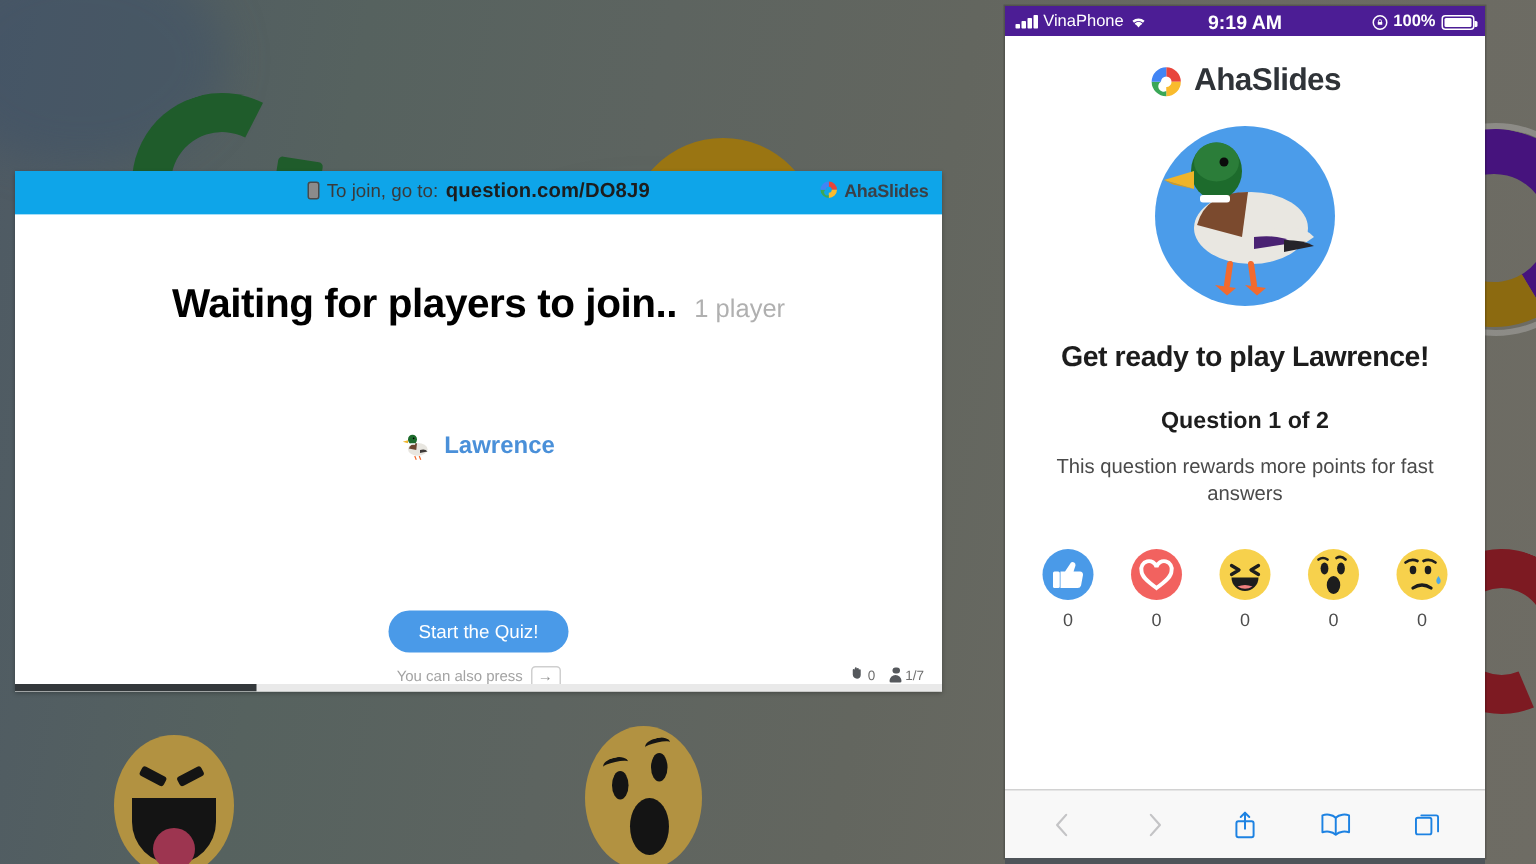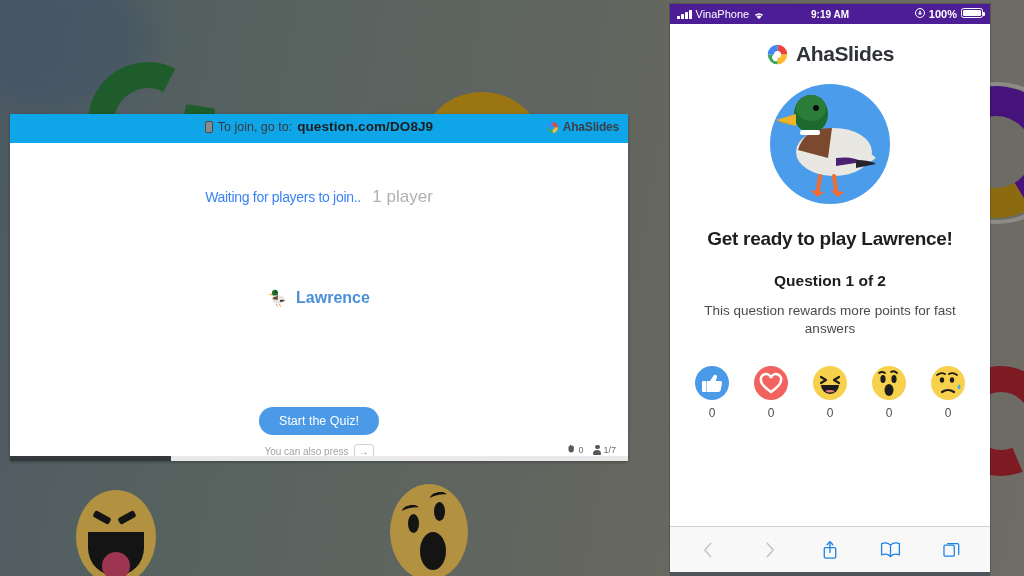--- a/index.html
+++ b/index.html
@@ -58,21 +58,21 @@
     position:absolute; right:9px; display:flex; align-items:center; gap:4px;
   }
   .aha-mark { width:13px; height:13px; position:relative; display:inline-block; }
   .aha-name { font-size:12px; font-weight:700; color:#3b3f46; letter-spacing:-.2px; }
 
   #presenter-body { flex:1; position:relative; background:#fff; }
   #waiting-line {
     position:absolute; top:44px; left:0; right:0; text-align:center;
     white-space:nowrap;
   }
-  #waiting-title { font-size:14px; font-weight:400; color:#3b82f6; letter-spacing:-.3px; }
+  #waiting-title { font-size:27px; font-weight:700; color:#000000; letter-spacing:-.3px; }
   #player-count { font-size:17px; color:#b0b0b0; margin-left:7px; font-weight:400; }
 
   #player-row {
     position:absolute; top:146px; left:0; right:0;
     display:flex; align-items:center; justify-content:center; gap:8px;text-align:center;
   }
   #player-name { font-size:16px; color:#4a90d9; font-weight:600; }
   .duck-avatar-sm { width:20px; height:18px; position:relative; display:block; }
 
   #cta-area { position:absolute; top:264px; left:0; right:0; text-align:center; }
@@ -117,22 +117,22 @@
     display:flex; align-items:center; font-size:11px; font-weight:600;
     padding:0 7px; position:relative;
   }
   .sb-left { display:flex; align-items:center; gap:4px; }
   .sig-bars { display:flex; align-items:flex-end; gap:1.5px; height:9px; }
   .sig-bars b { display:block; width:2.5px; background:#fff; border-radius:.5px; }
   .sig-bars b:nth-child(1){height:3px}.sig-bars b:nth-child(2){height:5px}
   .sig-bars b:nth-child(3){height:7px}.sig-bars b:nth-child(4){height:9px}
   .carrier { font-size:11px; font-weight:500; }
   .wifi-ico { width:12px; height:9px; position:relative; display:inline-block; }
-  .sb-center { position:absolute; left:0; right:0; text-align:center; font-size:10px; font-weight:600; }
-  .sb-right { margin-left:auto; display:flex; align-items:flex-start; gap:4px; z-index:2; }
+  .sb-center { position:absolute; left:0; right:0; text-align:center; font-size:13px; font-weight:600; }
+  .sb-right { margin-left:auto; display:flex; align-items:flex-end; gap:4px; z-index:2; }
   .lock-round { width:10px; height:10px; border:1.3px solid #fff; border-radius:50%;
      display:flex; align-items:center; justify-content:center; font-size:7px; }
   .battery { width:22px; height:10px; border:1.2px solid #fff; border-radius:2.5px; position:relative; padding:1px; }
   .battery:after { content:""; position:absolute; right:-3px; top:3px; width:1.6px; height:4px;
      background:#fff; border-radius:0 1px 1px 0; }
   .battery i { display:block; height:100%; background:#fff; border-radius:1px; }
 
   #url-bar {
     flex:0 0 38px; background:#f8f8f8; display:flex; align-items:center;
     padding:0 10px; position:relative;

